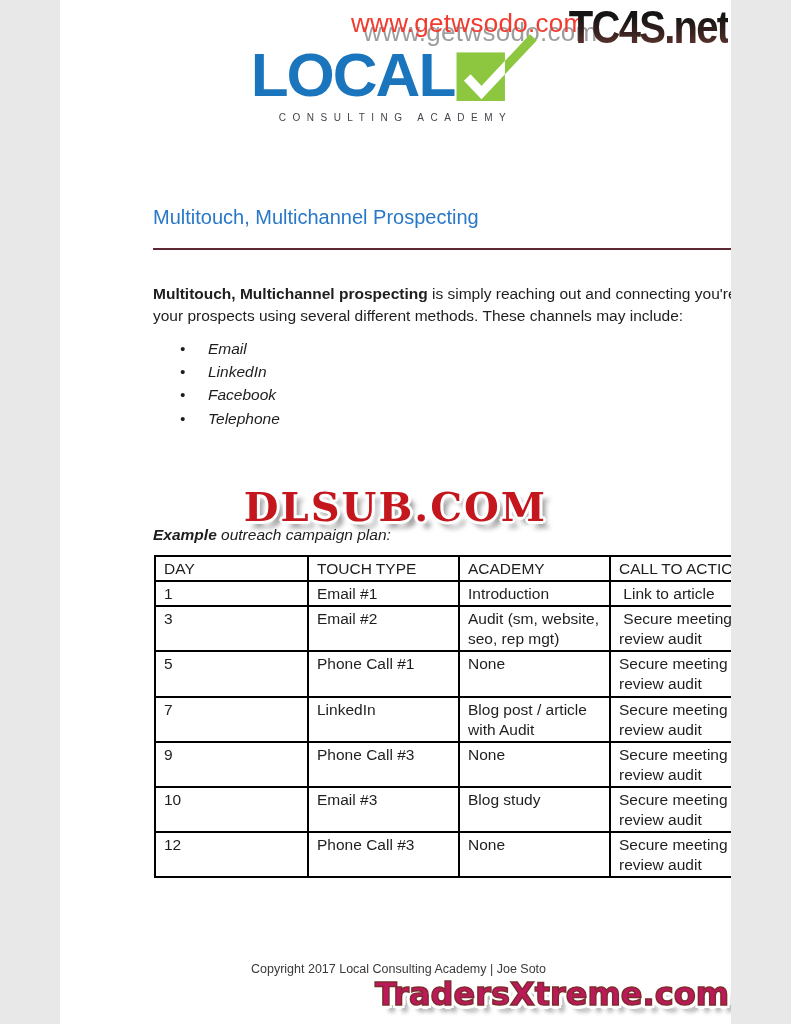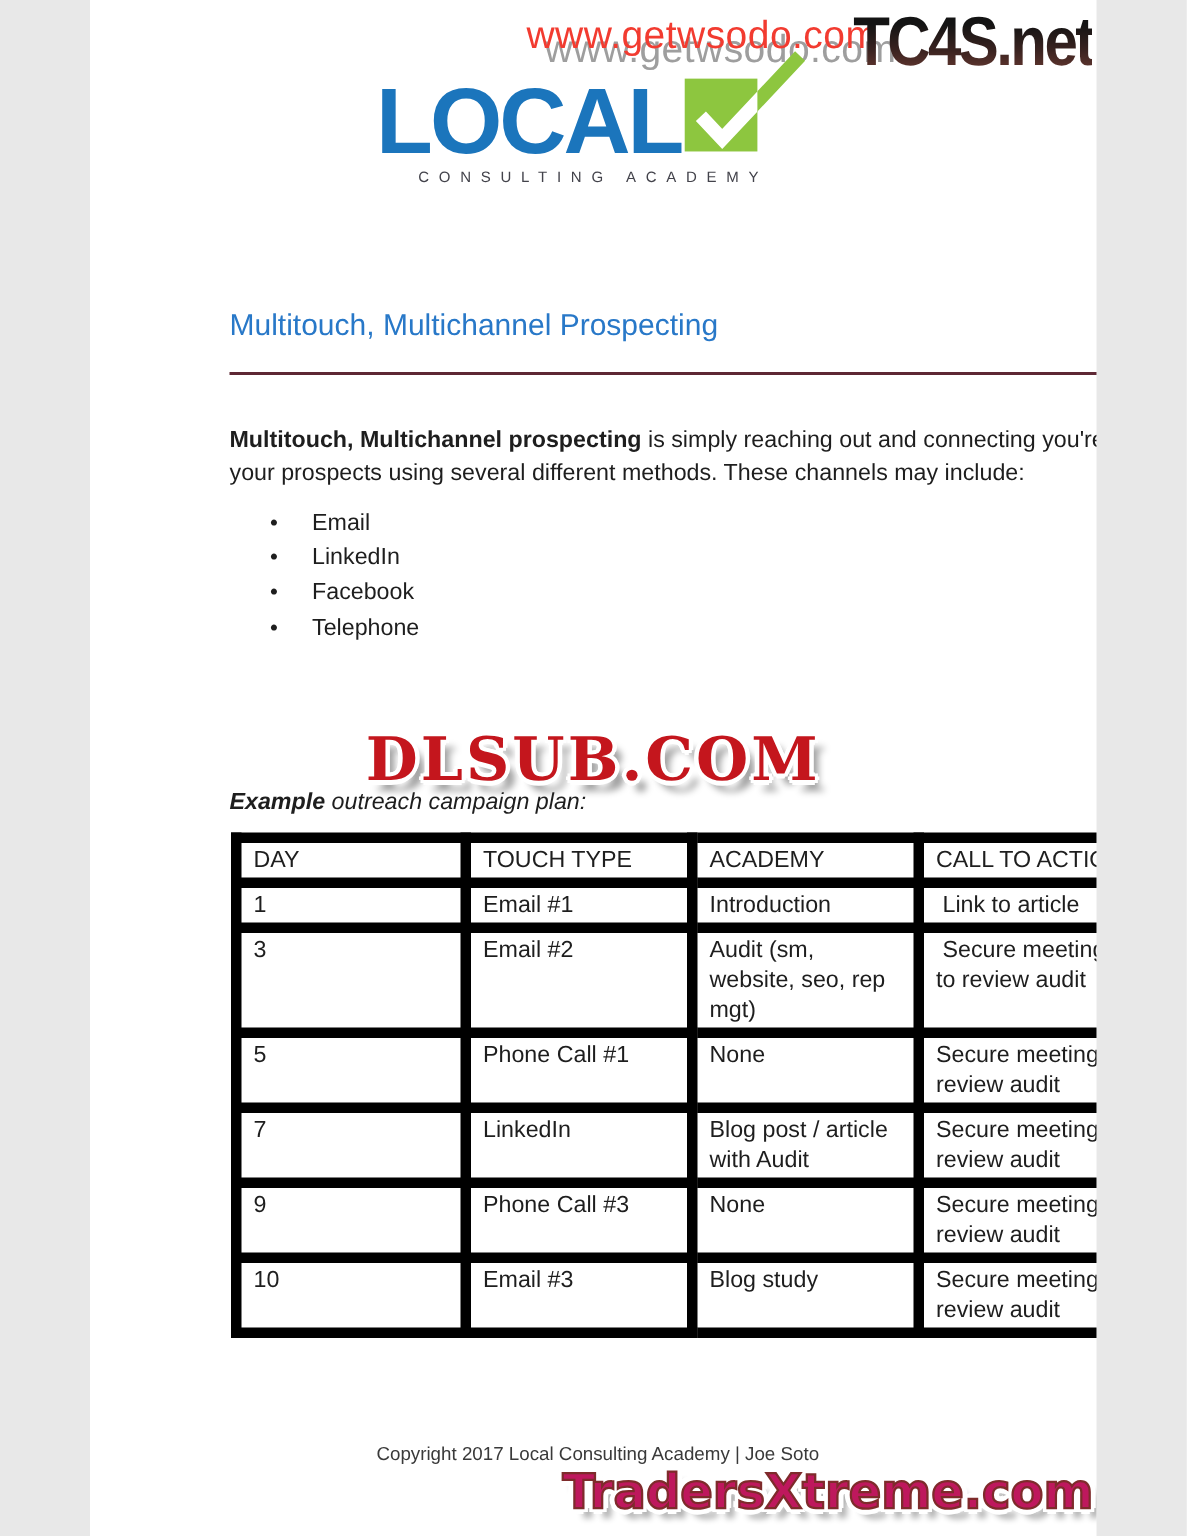--- a/index.html
+++ b/index.html
@@ -54,21 +54,21 @@
       -4px 0 0 #fff, 4px 0 0 #fff, 0 4px 0 #fff, 0 -4px 0 #fff,
       6px 7px 4px #ababab;
     white-space: nowrap;
   }
 
   
   .logo-block {
     position: absolute; left: 50%; top: 46px; transform: translateX(-50%);
     text-align: center;
   }
-  .logo-row { display: flex; align-items: flex-end; justify-content: center; }
+  .logo-row { display: flex; align-items: flex-start; justify-content: center; }
   .logo-word {
     font-size: 62px; font-weight: bold; letter-spacing: -2px;
     color: #1b75bc; line-height: 58px;
   }
   .logo-check { margin-left: 2px; margin-top: -12px; }
   .logo-sub {
     margin-top: 2px;
     font-size: 10px; letter-spacing: 6.5px; color: #43434b;
     white-space: nowrap;
   }
@@ -84,42 +84,42 @@
   }
   .intro {
     position: absolute; left: 93px; top: 283px;
     width: 596px; font-size: 15.5px; line-height: 22px;
   }
   .intro b { font-weight: bold; }
   .channels {
     position: absolute; left: 120px; top: 337px;
     list-style: none; font-size: 15.5px;
   }
-  .channels li { line-height: 23.2px; display: flex; }
+  .channels li { line-height: 23.2px; display: flex; font-style: italic; }
   .channels li::before {
     content: "\2022"; font-size: 15px; width: 28px; flex: 0 0 28px;
   }
   .section-heading {
     position: absolute; left: 93px; top: 466px;
     font-size: 15.5px; font-weight: bold; color: #595959;
   }
   .example-line {
     position: absolute; left: 93px; top: 526px;
     font-size: 15.5px; font-style: italic;
   }
   .example-line b { font-weight: bold; }
 
   
   .plan-table {
     position: absolute; left: 94px; top: 555px;
     width: 604px; border-collapse: collapse; table-layout: fixed;
     font-size: 15.5px; line-height: 20px;
   }
   .plan-table th, .plan-table td {
-    border: 7px solid #000000;
+    border: 2px solid #000000;
     vertical-align: top; text-align: left;
     padding: 2px 6px 1px 8px;
     font-weight: normal;
     white-space: pre-wrap;
     overflow: hidden;
   }
   .plan-table col:nth-child(1) { width: 153px; }
   .plan-table col:nth-child(2) { width: 151px; }
   .plan-table col:nth-child(3) { width: 151px; }
   .plan-table col:nth-child(4) { width: 149px; }
@@ -224,20 +224,26 @@
           <td>Phone Call #3</td>
           <td>None</td>
           <td>Secure meeting to review audit</td>
         </tr>
         <tr>
           <td>10</td>
           <td>Email #3</td>
           <td>Blog study</td>
           <td>Secure meeting to review audit</td>
         </tr>
+        <tr>
+          <td>12</td>
+          <td>Phone Call #3</td>
+          <td>None</td>
+          <td>Secure meeting to review audit</td>
+        </tr>
       </tbody>
   </table>
 
   <div class="footer">Copyright 2017 Local Consulting Academy | Joe Soto</div>
 
   <div class="traders">TradersXtreme.com</div>
 
 </div>
 
 </body></html>

